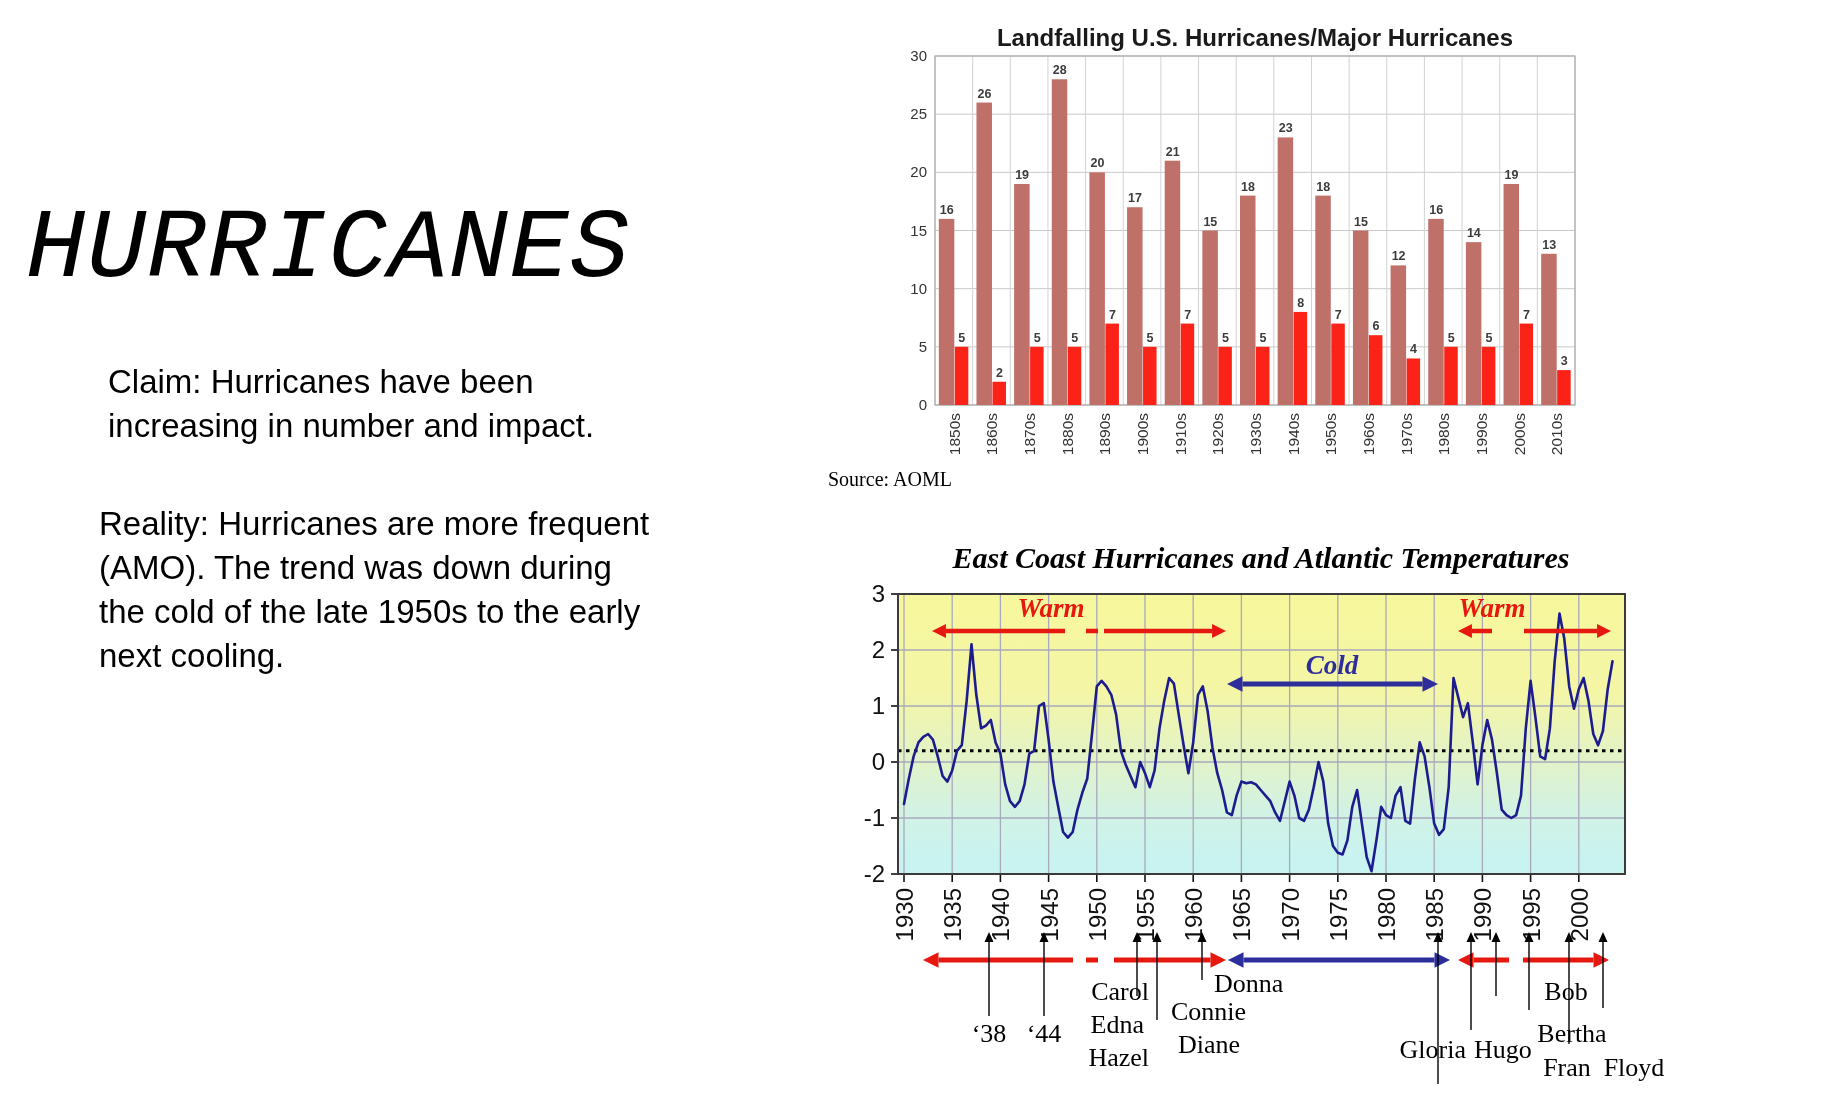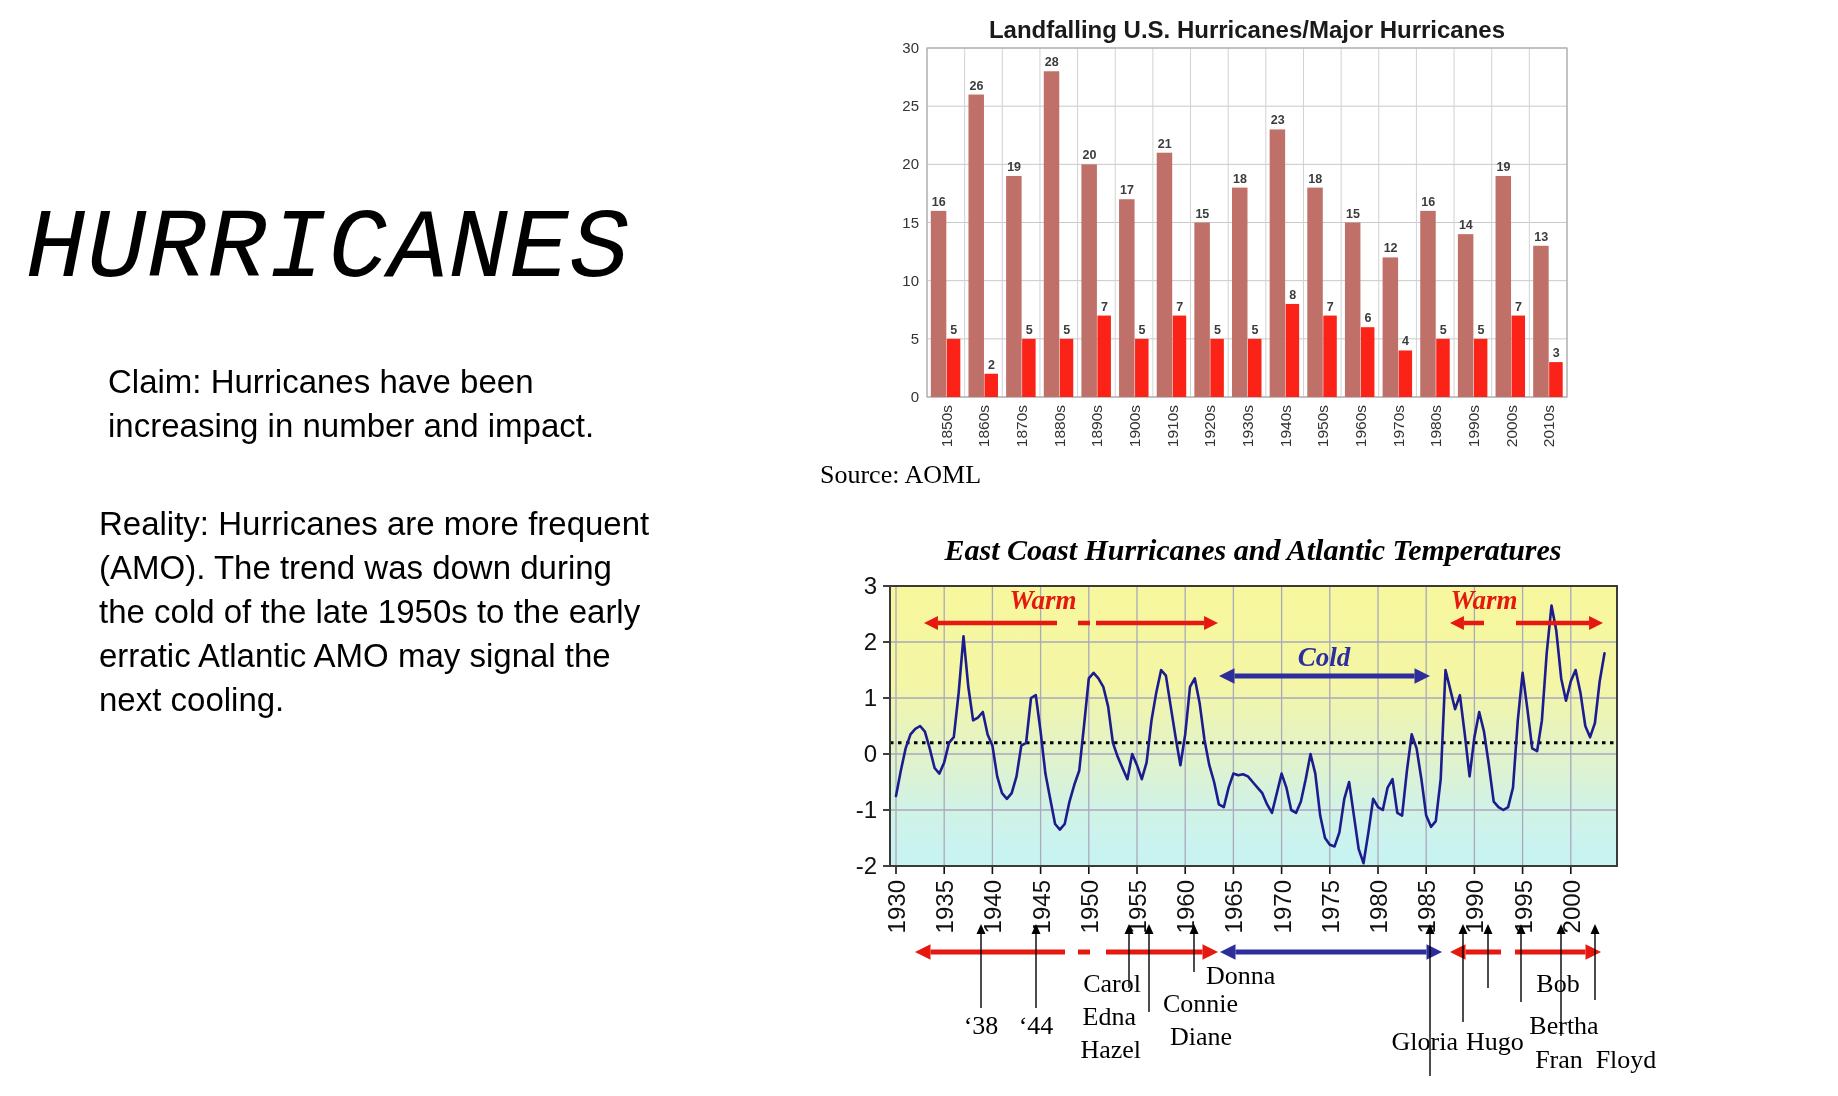--- a/index.html
+++ b/index.html
@@ -8,26 +8,26 @@
     font-family:"Liberation Sans",sans-serif;color:#000;
   }
   .slide-title{
     position:absolute;left:26px;top:128px;width:740px;
     font-family:Liberation Mono, monospace;font-style:italic;font-weight:500;
     font-size:99px;letter-spacing:1px;white-space:nowrap;
   }
   .body-text{position:absolute;font-size:33px;line-height:44px;color:#000;margin-left:31px;}
   #claim{left:77px;top:360px;width:600px;}
   #reality{left:68px;top:502px;width:640px;}
-  figure{margin:0;padding:0;position:absolute;}
+  figure{margin:8px;padding:0;position:absolute;}
   #fig-bar{left:818px;top:8px;width:800px;height:500px;}
   #fig-line{left:818px;top:520px;width:840px;height:576px;}
   .source-note{
     position:absolute;left:2px;top:452px;
-    font-family:"Liberation Serif",serif;font-size:26px;color:#000;
+    font-family:"Liberation Serif",serif;font-size:20px;color:#000;
   }
   svg{display:block;}
   
   .t1title{font:bold 24px "Liberation Sans",sans-serif;fill:#1a1a1a;text-anchor:middle;}
   .grid1{stroke:#c9c9c9;stroke-width:1;}
   .grid1v{stroke:#d2d2d2;stroke-width:1;}
   .plotbox1{fill:none;stroke:#ababab;stroke-width:1.2;}
   .ax1{font:15px "Liberation Sans",sans-serif;fill:#333;}
   .xt1{font:15.5px "Liberation Sans",sans-serif;fill:#333;}
   .bl1{font:bold 12.5px "Liberation Sans",sans-serif;fill:#3c3c3c;text-anchor:middle;}
@@ -48,21 +48,20 @@
 <h1 class="slide-title">HURRICANES</h1>
 
 <div id="claim" class="body-text">
     <div>Claim: Hurricanes have been</div>
     <div>increasing in number and impact.</div>
   </div>
 <div id="reality" class="body-text">
     <div>Reality: Hurricanes are more frequent</div>
     <div>(AMO). The trend was down during</div>
     <div>the cold of the late 1950s to the early</div>
-    <div>erratic Atlantic AMO may signal the</div>
     <div>next cooling.</div>
   </div>
 
 <figure id="fig-bar">
   <svg id="bar-svg" width="800" height="470" viewBox="0 0 800 470">
     <text class="t1title" x="429" y="30">Landfalling U.S. Hurricanes/Major Hurricanes</text>
     <g id="bar-plot">
         <line x1="109" x2="749" y1="389" y2="389" class="grid1"></line>
         <text x="101" y="394" class="ax1" text-anchor="end">0</text>
         <line x1="109" x2="749" y1="330.8333333333333" y2="330.8333333333333" class="grid1"></line>

